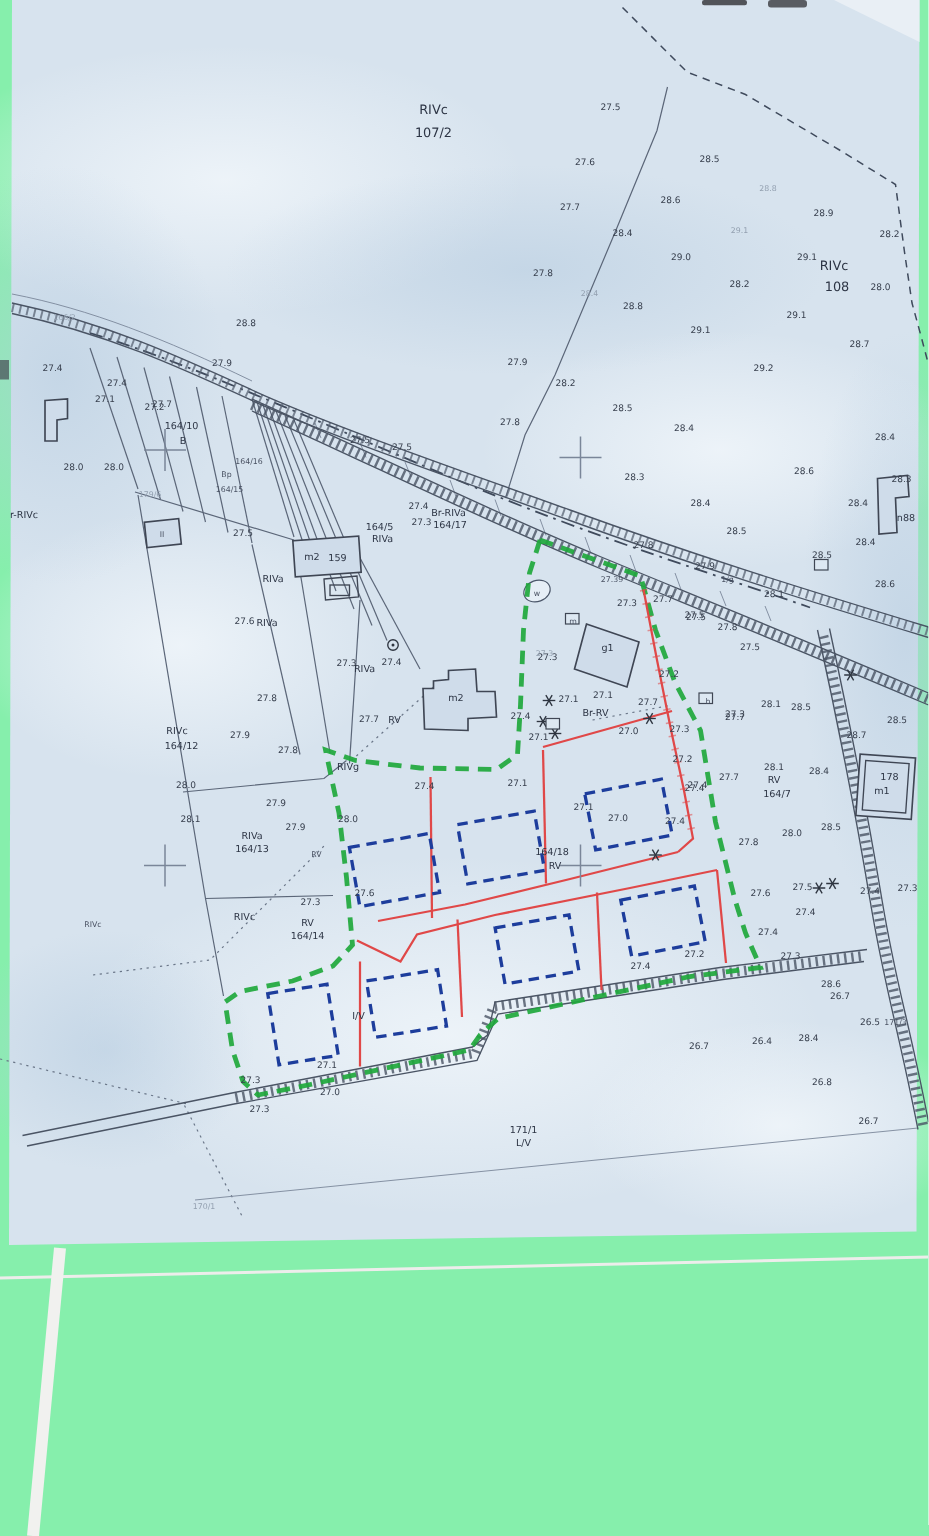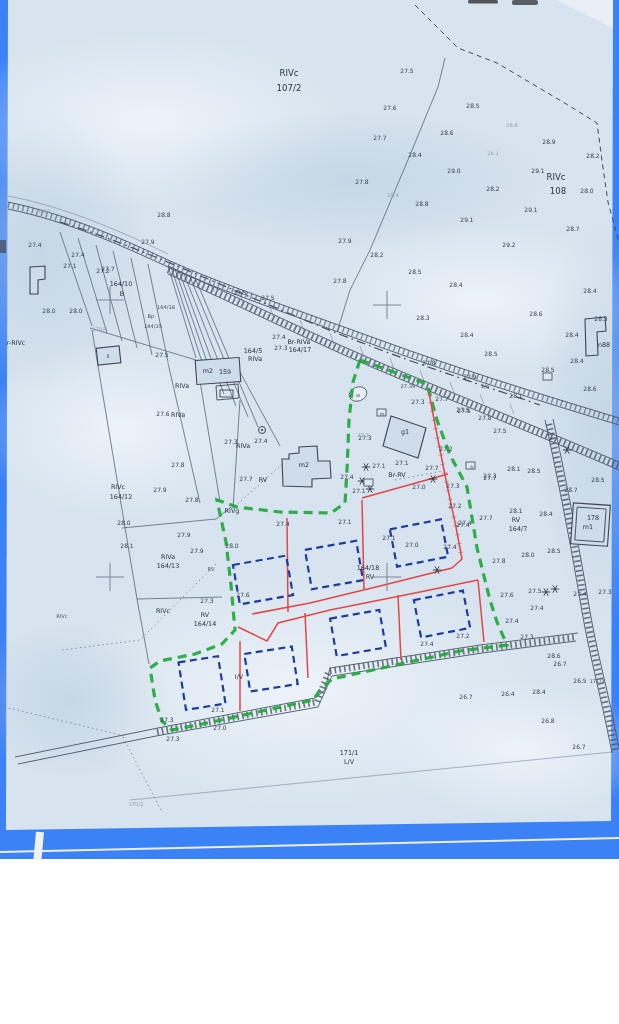--- a/index.html
+++ b/index.html
@@ -1,16 +1,16 @@
 <!DOCTYPE html>
 <html><head>
 <meta charset="utf-8">
 <style>
   html,body{margin:0;padding:0;background:#ffffff;}
-  .page{position:relative;width:619px;height:859px;background:#3b82f6;overflow:hidden;
+  .page{position:relative;width:619px;height:1024px;background:#86efac;overflow:hidden;
         font-family:"DejaVu Sans", sans-serif;}
   svg{display:block;}
   .lb{font-family:"DejaVu Sans", sans-serif;fill:#39414f;font-size:6px;text-anchor:middle;}
   .lb-p{font-size:6.4px;fill:#2c3444;}
   .lb-b{font-size:8.6px;fill:#2c3444;}
   .lb-s{font-size:5.2px;fill:#4a5263;}
   .lb-f{font-size:5.2px;fill:#93a0b0;}
   .thin{stroke:#5b6678;stroke-width:.8;fill:none;}
   .thin2{stroke:#7a879a;stroke-width:.6;fill:none;}
   .dot{stroke:#6a7688;stroke-width:.8;fill:none;stroke-dasharray:1.5 3;}

